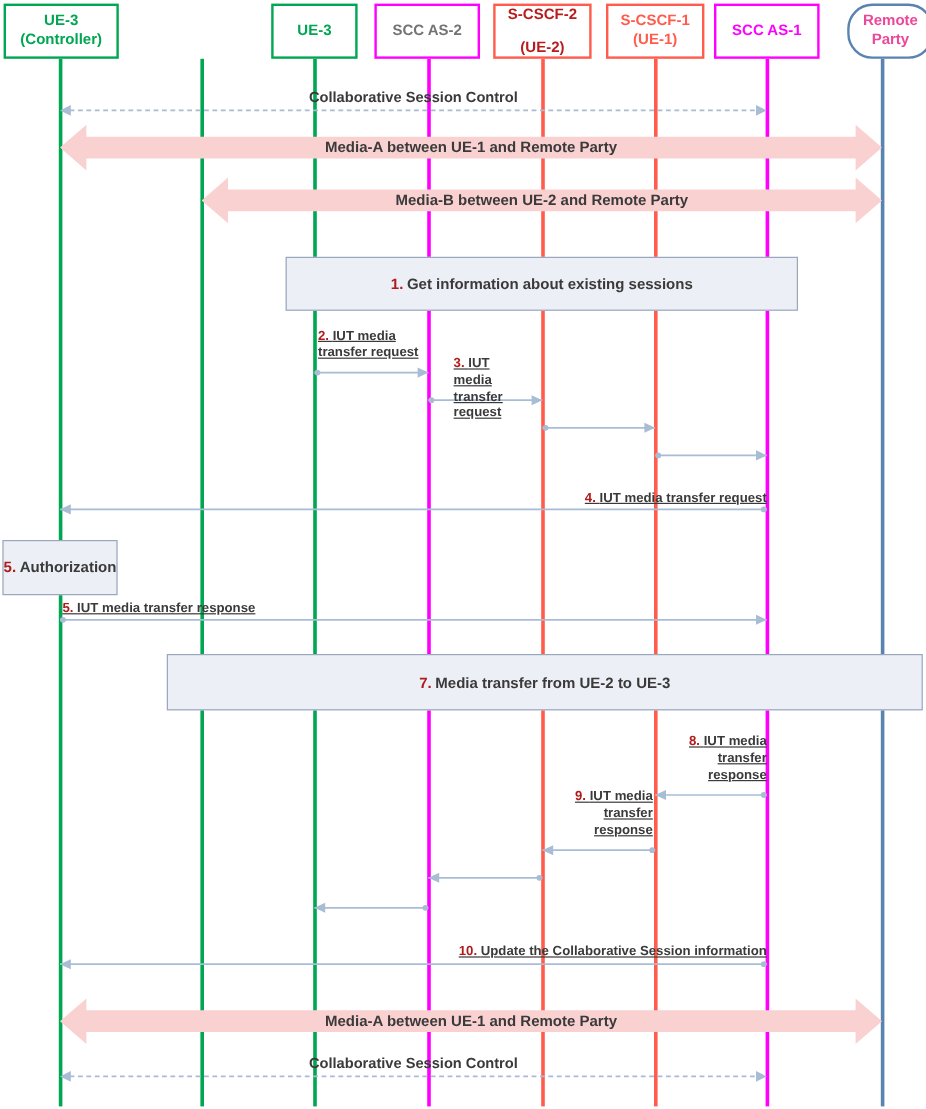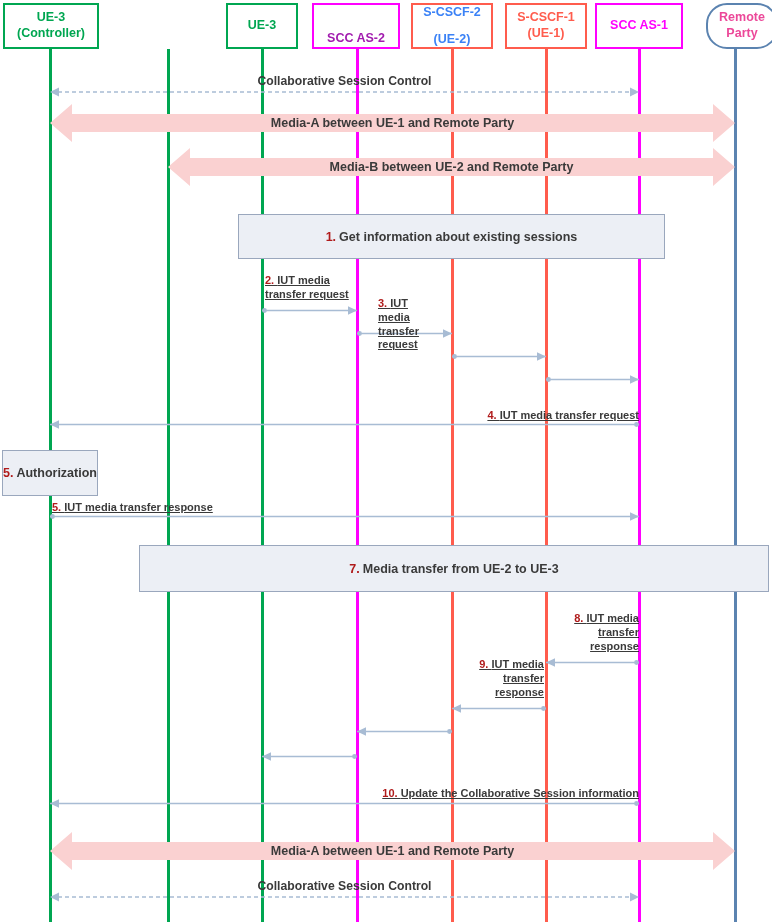--- a/index.html
+++ b/index.html
@@ -241,24 +241,24 @@
       </svg>
       <div class="dlabel">Collaborative Session Control</div>
     </div>
     <div class="actor-box" style="left: 3px; top: 3px; width: 96px; height: 46px; border-color: rgb(0, 166, 81); color: rgb(0, 166, 81);">
       <span class="ln">UE-3</span>
       <span class="ln">(Controller)</span>
     </div>
     <div class="actor-box" style="left: 226px; top: 3px; width: 72px; height: 46px; border-color: rgb(0, 166, 81); color: rgb(0, 166, 81);">
       <span class="ln">UE-3</span>
     </div>
-    <div class="actor-box" style="left: 312px; top: 3px; width: 88px; height: 46px; border-color: rgb(255, 0, 255); color: #a21caf; justify-content: flex-end;">
+    <div class="actor-box" style="left: 312px; top: 3px; width: 88px; height: 46px; border-color: rgb(255, 0, 255); color: #737373;">
       <span class="ln">SCC AS-2</span>
     </div>
-    <div class="actor-box" style="left: 411px; top: 3px; width: 82px; height: 46px; border-color: rgb(255, 92, 77); color: #3b82f6; gap: 11px;">
+    <div class="actor-box" style="left: 411px; top: 3px; width: 82px; height: 46px; border-color: rgb(255, 92, 77); color: #b91c1c; gap: 11px;">
       <span class="ln">S-CSCF-2</span>
       <span class="ln">(UE-2)</span>
     </div>
     <div class="actor-box" style="left: 505px; top: 3px; width: 82px; height: 46px; border-color: rgb(255, 92, 77); color: rgb(255, 92, 77);">
       <span class="ln">S-CSCF-1</span>
       <span class="ln">(UE-1)</span>
     </div>
     <div class="actor-box" style="left: 595px; top: 3px; width: 88px; height: 46px; border-color: rgb(255, 0, 255); color: rgb(255, 0, 255);">
       <span class="ln">SCC AS-1</span>
     </div>

